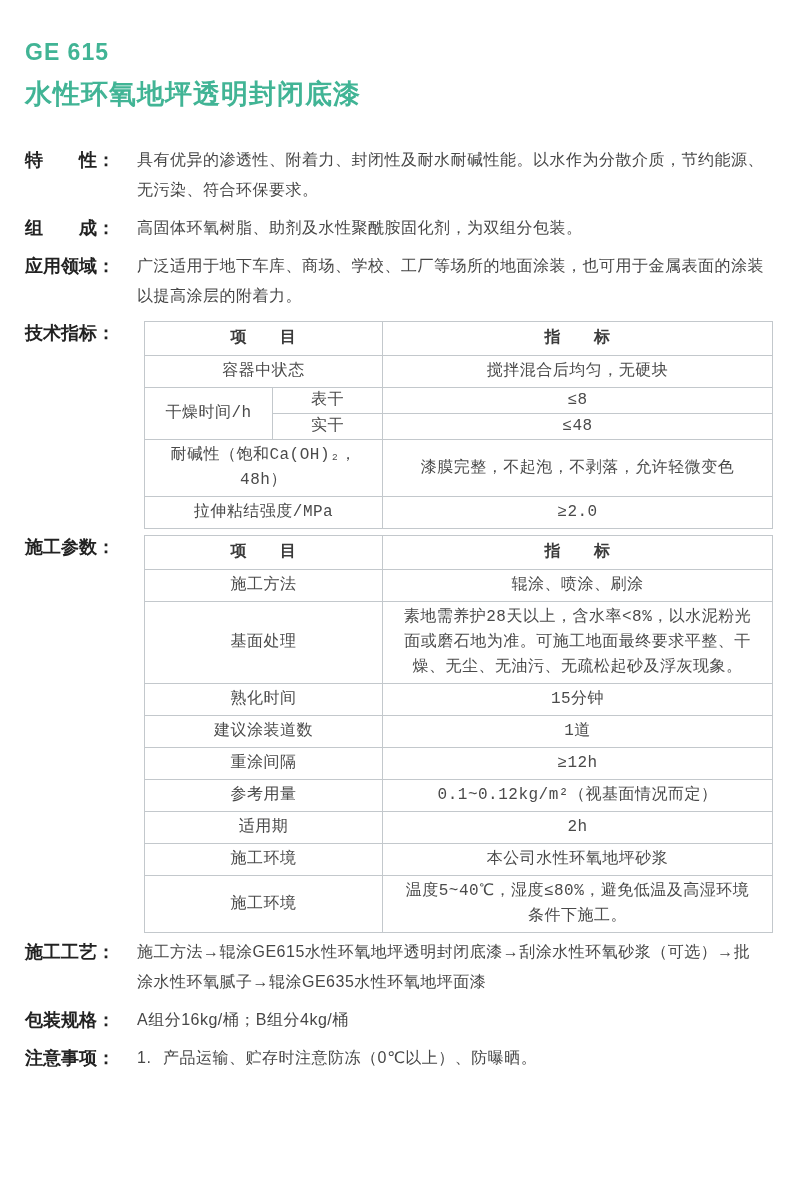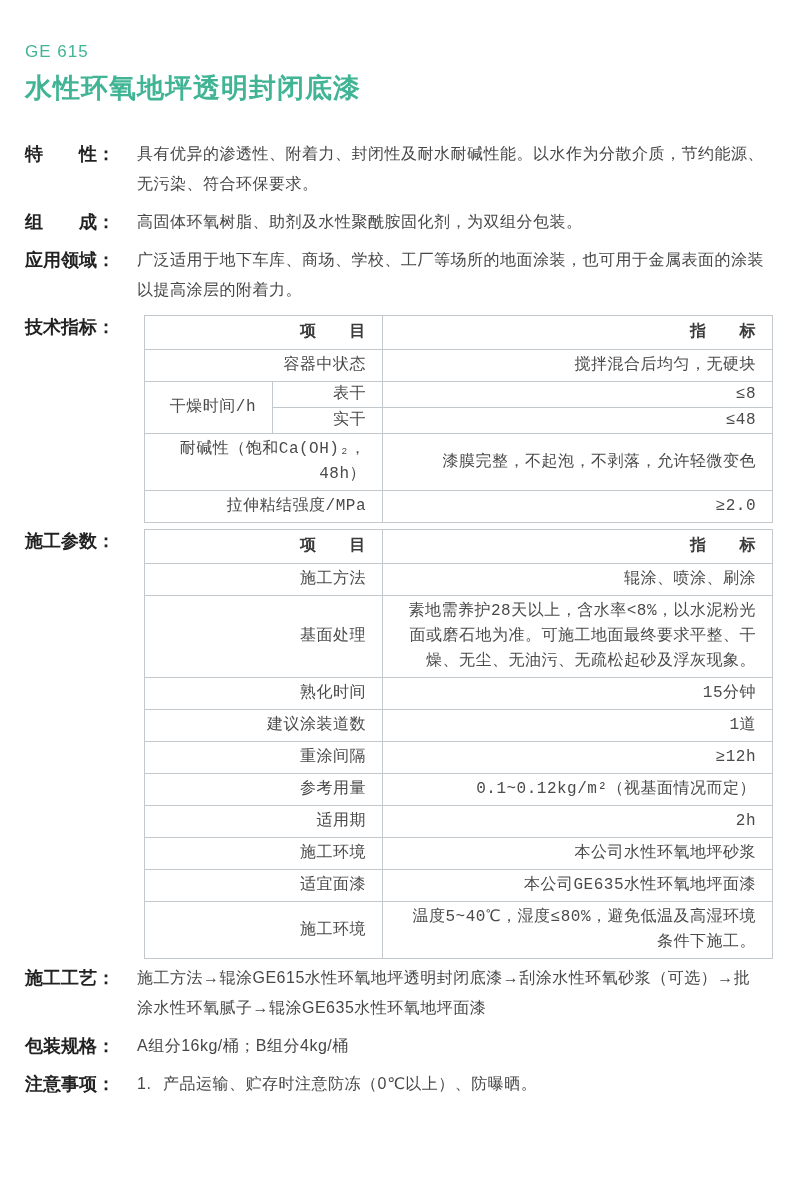--- a/index.html
+++ b/index.html
@@ -11,47 +11,47 @@
   }
   html,body{margin:0;padding:0;background:#ffffff;}
   body{font-family:"Liberation Sans","DejaVu Sans",sans-serif;}
   .page{
     width:790px;min-height:1178px;box-sizing:border-box;
     background:#ffffff;padding:36px 25px 20px 25px;
   }
   
   .hdr{margin-bottom:34px;}
   .product-code{
-    color:var(--accent);font-size:17px;font-weight:400;
+    color:var(--accent);font-size:23px;font-weight:700;
     letter-spacing:1px;line-height:32px;
   }
   .product-title{
     color:var(--accent);font-size:27px;font-weight:700;
-    letter-spacing:1px;line-height:34px;margin-top:3px;
+    letter-spacing:1px;line-height:34px;margin-top:9px;
   }
   
   .section{display:flex;align-items:flex-start;margin-bottom:8px;}
   .section.table-section{margin-bottom:4px;font-family:Liberation Mono, monospace;}
   .s-label{
     flex:0 0 112px;width:112px;font-size:18px;font-weight:700;
     color:var(--text-label);line-height:30px;white-space:pre;
   }
   .s-body{
     flex:1;font-size:16px;color:var(--text-body);
     line-height:30px;letter-spacing:0.5px;
   }
   
   table.spec{
     border-collapse:collapse;table-layout:fixed;
     width:628px;margin-left:7px;margin-top:2px;
     border:1px solid var(--border-outer);
   }
   table.spec th,table.spec td{
     border:1px solid var(--border-inner);
-    text-align:right;vertical-align:middle;
+    text-align:center;vertical-align:middle;
     padding:3px 16px;font-size:16px;color:#4a4a4a;
     line-height:25px;letter-spacing:0.5px;
   }
   table.spec th{
     font-weight:700;color:#3a3a3a;padding:4px 16px;white-space:pre;
   }
   table.spec tr.subrow td{padding:1px 16px;line-height:23px;}
   
   .note{display:flex;align-items:flex-start;}
   .note-num{flex:0 0 26px;width:26px;font-size:16px;color:var(--text-body);line-height:30px;}
@@ -161,24 +161,20 @@
         </tr>
         <tr>
           <td>适用期</td>
           <td>2h</td>
         </tr>
         <tr>
           <td>施工环境</td>
           <td>本公司水性环氧地坪砂浆</td>
         </tr>
         <tr>
-          <td>适宜面漆</td>
-          <td>本公司GE635水性环氧地坪面漆</td>
-        </tr>
-        <tr>
           <td>施工环境</td>
           <td>温度5~40℃，湿度≤80%，避免低温及高湿环境条件下施工。</td>
         </tr>
       </tbody>
         </table>
     </div>
   </div>
 
   <div class="section">
     <div class="s-label">施工工艺：</div>

